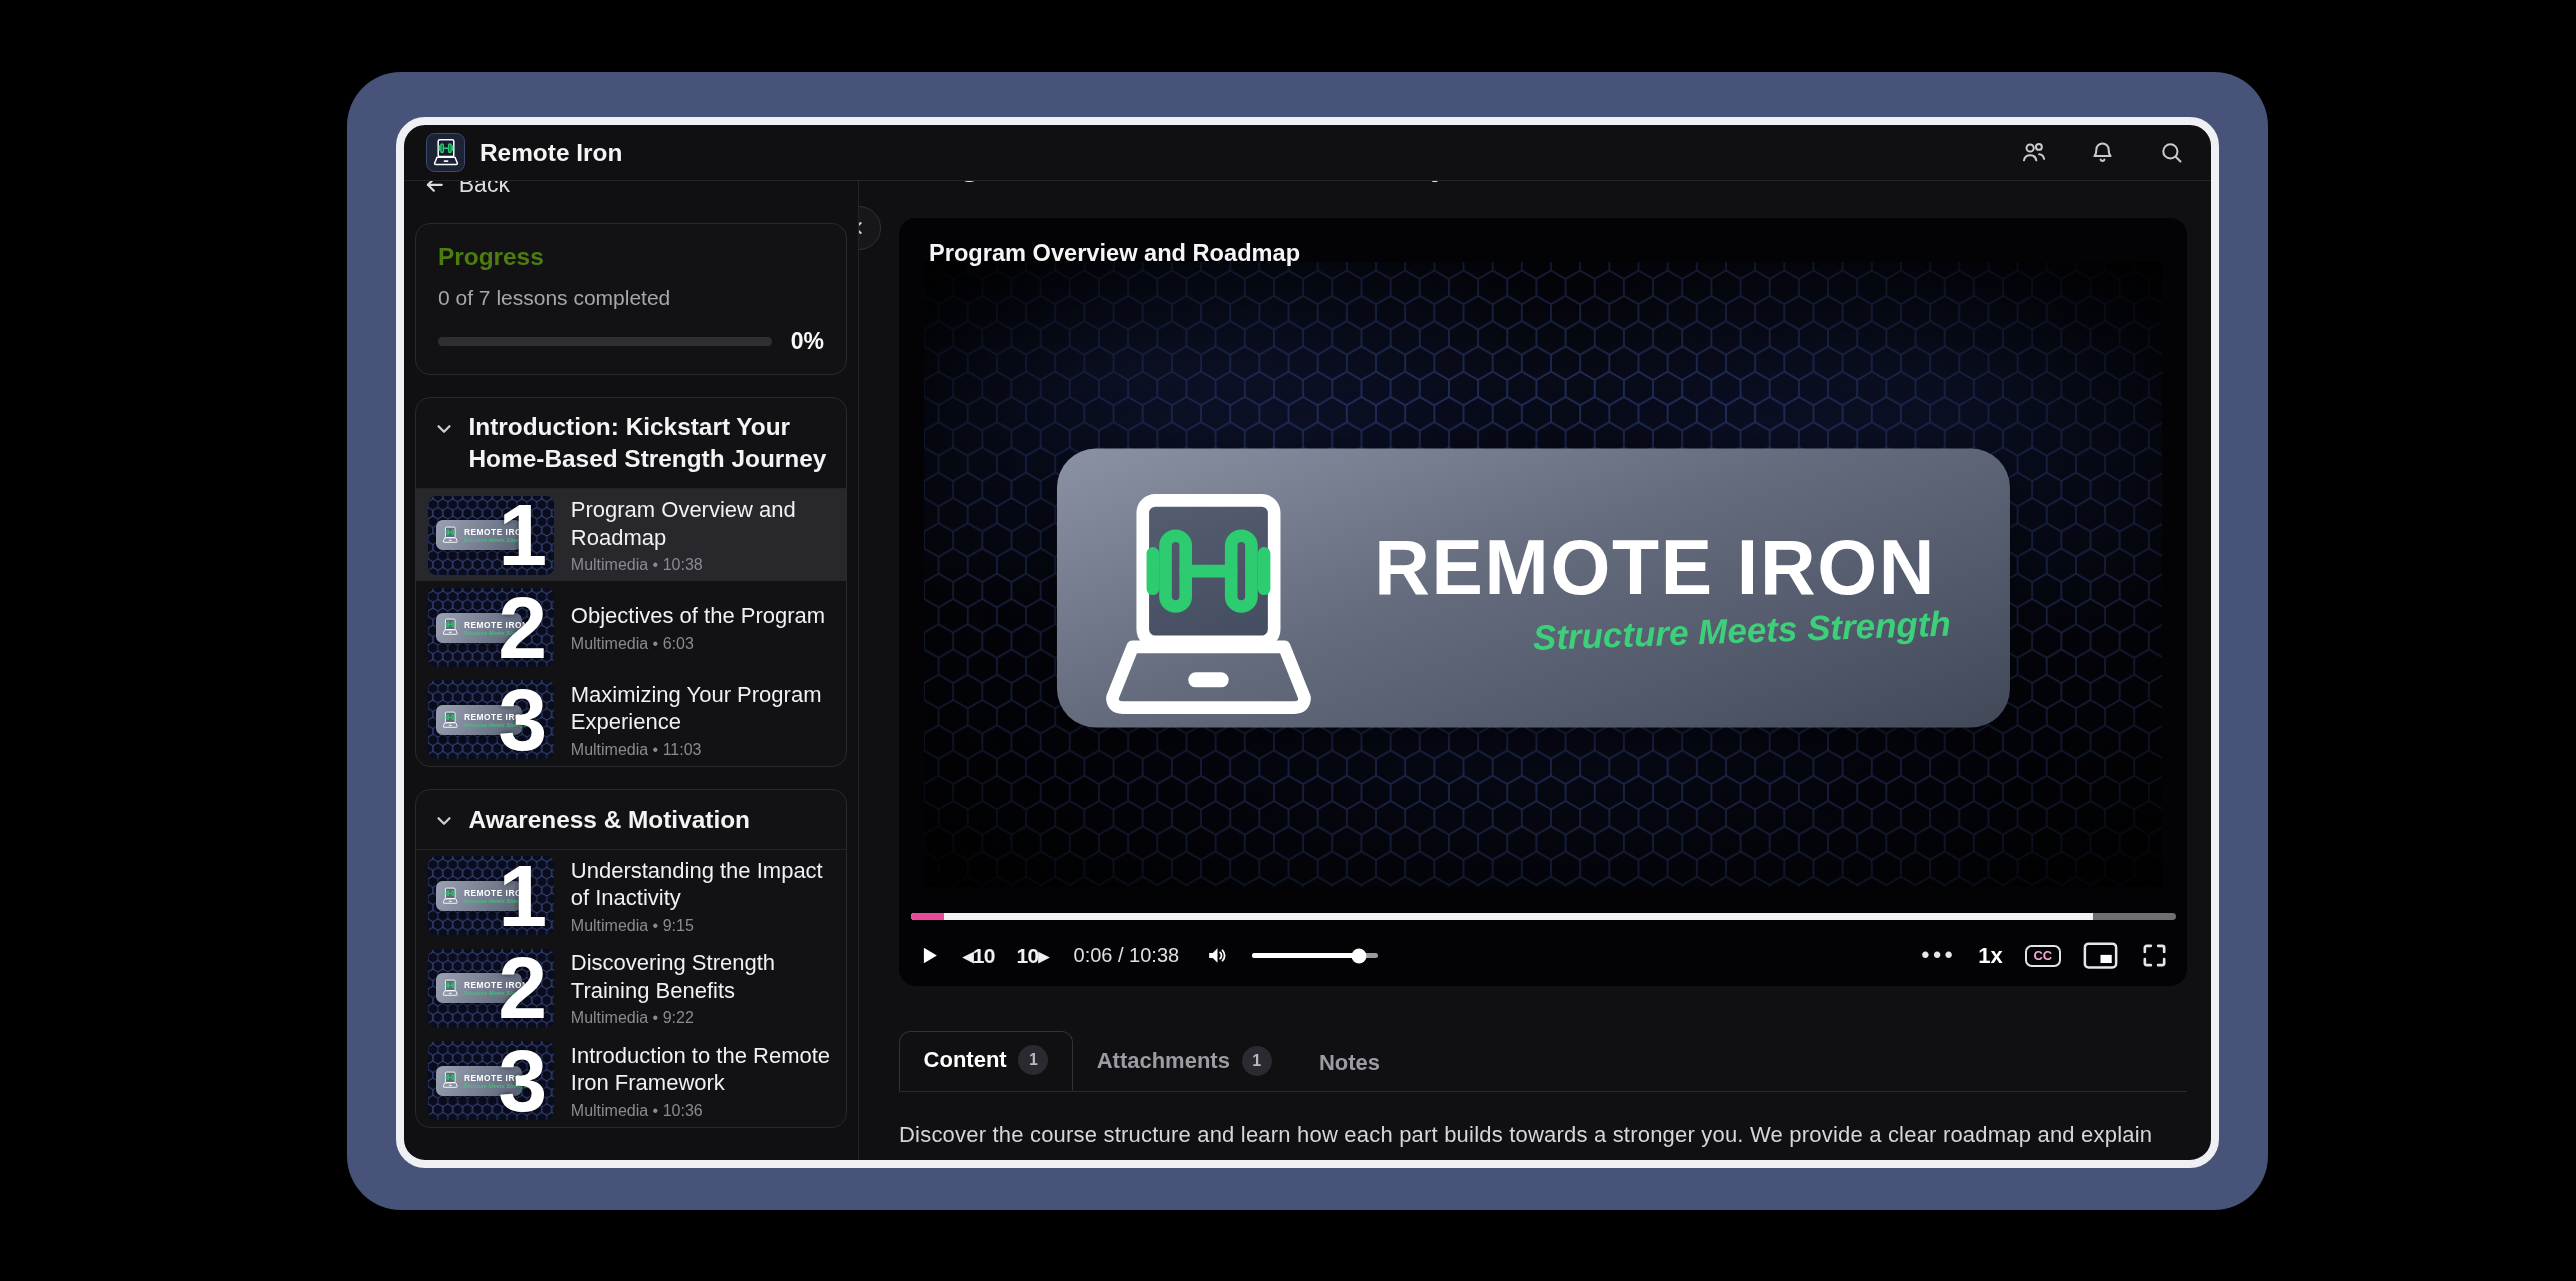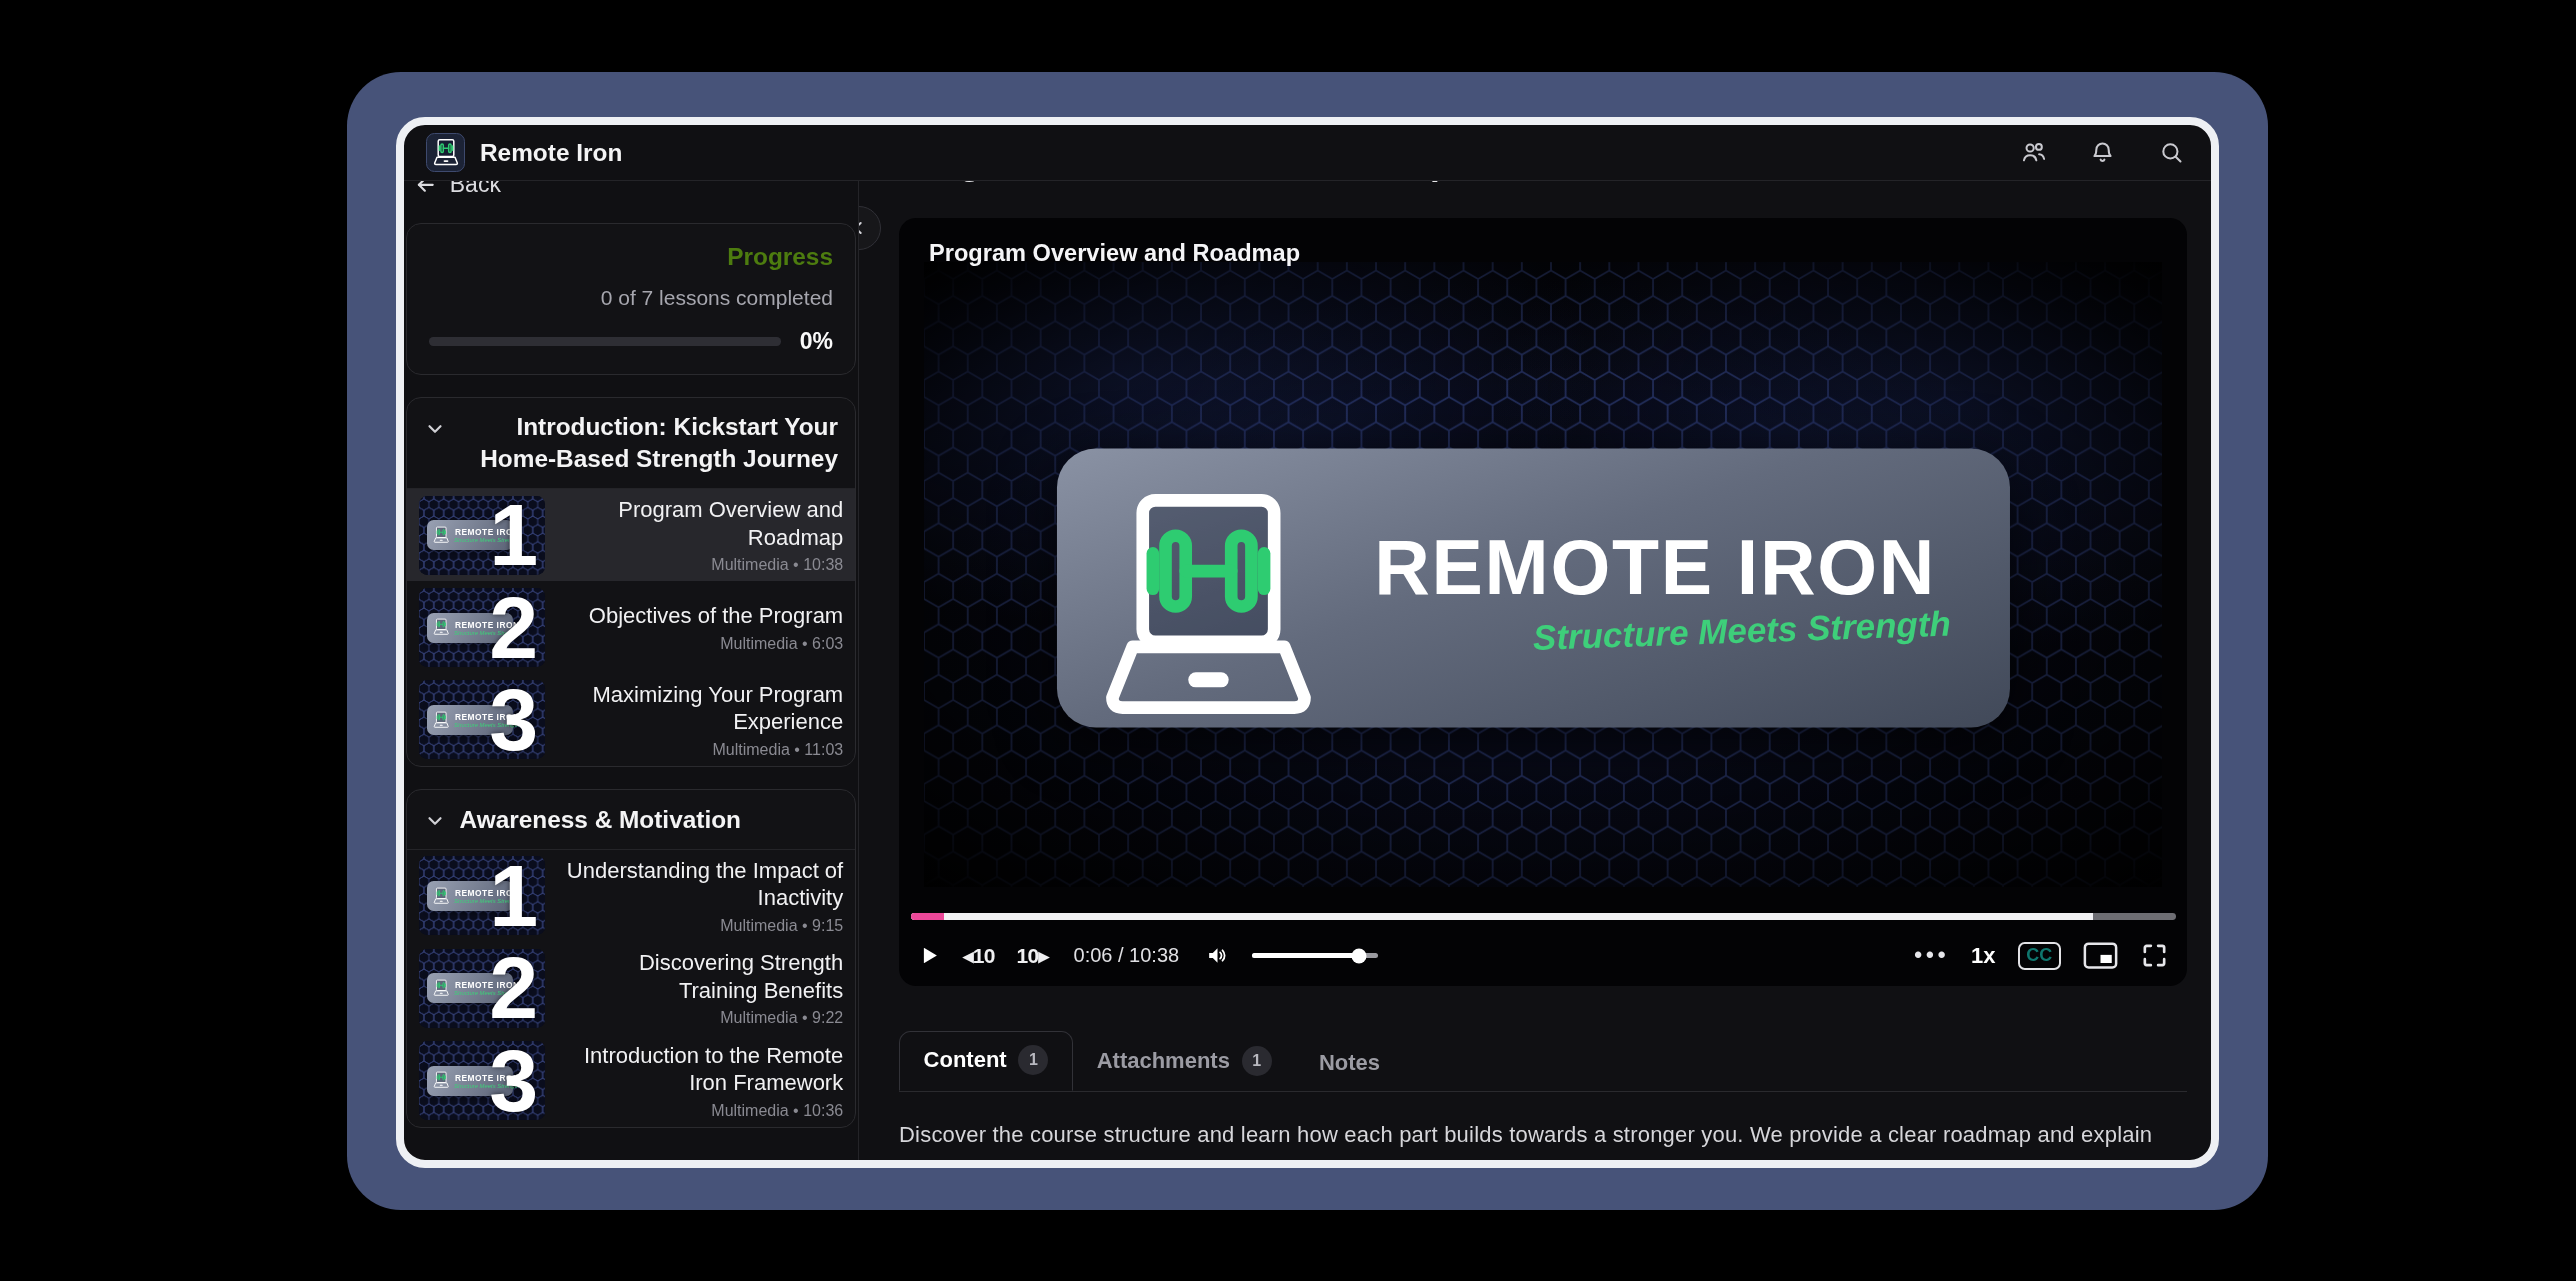--- a/index.html
+++ b/index.html
@@ -23,21 +23,21 @@
   .app-title { font-size:24.4px; font-weight:600; color:#f4f4f5; margin-left:15px; }
   .header-spacer { flex:1; }
   .hicon { width:35px; height:35px; display:flex; align-items:center; justify-content:center;
            margin-left:34px; cursor:pointer; }
   .hicon svg { width:27px; height:27px; }
 
   .app-body { flex:1; display:flex; min-height:0; }
 
   
   .sidebar { width:455px; flex:0 0 455px; border-right:0.8px solid #242428;
-             padding:0 2px; overflow:hidden;text-align:right; }
+             padding:0 11px; overflow:hidden; }
   .back-row { margin:-10px 0 0 8.4px; display:flex; align-items:center; gap:11.8px;
               color:#dcdce0; font-size:23px; cursor:pointer; }
   .back-row svg { width:23.6px; height:23.6px; }
   .card { border:0.8px solid #2a2a2e; border-radius:15px; background:#121215; }
   .progress-card { margin-top:25px; padding:18.5px 22px; }
   .progress-title { font-size:24.4px; font-weight:700; color:#4d7c0f; }
   .progress-sub { margin-top:15px; font-size:21px; color:#a6a6ae; }
   .progress-row { margin-top:18.5px; display:flex; align-items:center; gap:18.5px; }
   .progress-track { flex:1; height:8.4px; border-radius:4.2px; background:#2e2e34; overflow:hidden; }
   .progress-fill { height:100%; background:#fafafa; border-radius:4.2px; width:0%; }
@@ -115,21 +115,21 @@
   .time { font-size:20px; color:#e0e0e4; margin:0 3.4px; white-space:nowrap; }
   .vol-icon svg { width:25px; height:25px; }
   .vol-slider { position:relative; width:126px; height:5px; border-radius:2.5px; background:#9a9aa0; cursor:pointer; }
   .vol-fill { position:absolute; left:0; top:0; height:100%; background:#fff; border-radius:2.5px; }
   .vol-knob { position:absolute; top:50%; width:15px; height:15px; border-radius:50%;
               background:#fff; transform:translate(-50%,-50%); }
   .ctl-spacer { flex:1; }
   .dots { font-size:23.6px; letter-spacing:3.4px; color:#e6e6ea; }
   .speed { font-size:22px; font-weight:700; color:#fff;text-align:right; }
   .cc-box { border:2.5px solid #e2e2e6; border-radius:6.7px; padding:1.7px 6.7px;
-            font-size:18px; font-weight:800; color:#0f766e; }
+            font-size:13px; font-weight:800; color:#f9a8d4; }
   .pip svg { width:35px; height:29px; }
   .fs svg { width:29px; height:29px; }
 
   .tabs { margin:45px 23.6px 0 40px; display:flex; align-items:flex-end;
           border-bottom:0.8px solid #2a2a2e; position:relative; }
   .tab { display:flex; align-items:center; gap:11.8px; padding:13.5px 23.6px 15px;
          font-size:22px; font-weight:600; color:#9b9ba3; cursor:pointer; }
   .tab.active { color:#fff; background:#101013; border:0.8px solid #323238;
                 border-bottom:0.8px solid #101013; border-radius:11.8px 11.8px 0 0; margin-bottom:-0.8px; }
   .badge { width:30px; height:30px; border-radius:50%; background:#2a2a30; color:#b9b9c0;

